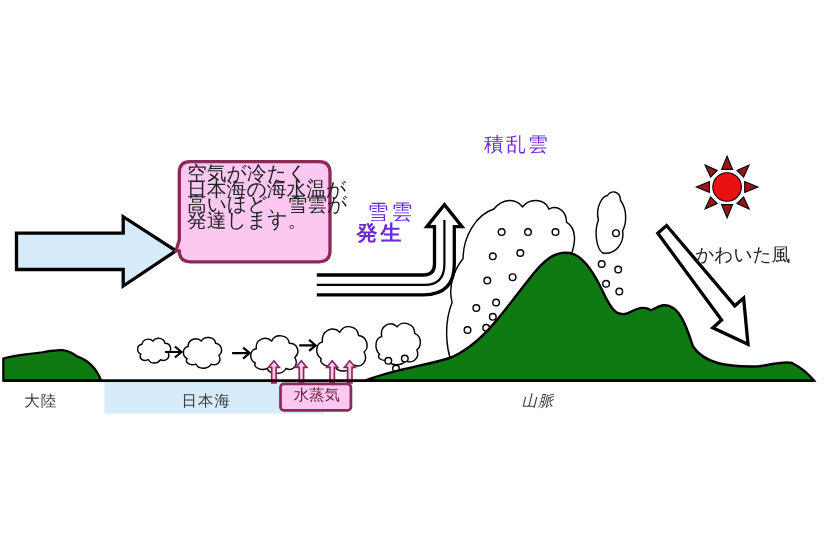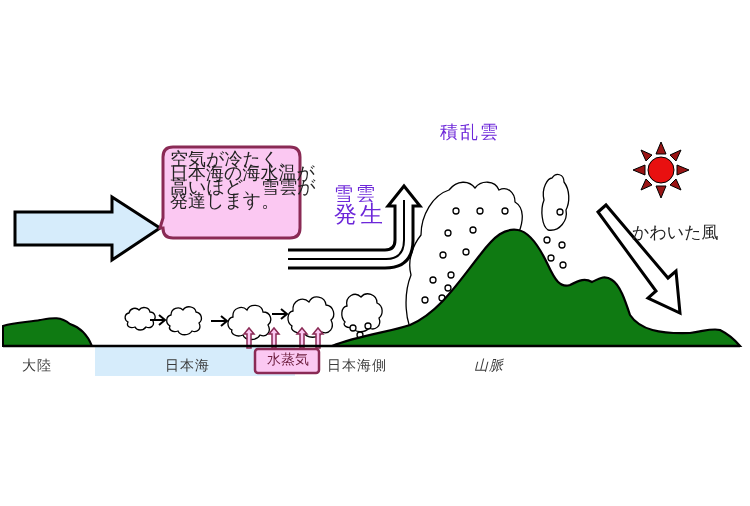--- a/index.html
+++ b/index.html
@@ -119,23 +119,22 @@
   
   <div class="bubble-text">
     <div>空気が冷たく、</div>
     <div>日本海の海水温が</div>
     <div>高いほど、雪雲が</div>
     <div>発達します。</div>
   </div>
 
   
   <div class="lbl" style="left:334px;top:172px;font-size:19px;letter-spacing:3px;margin-top:12px;">雪雲</div>
-  <div class="lbl" style="left:334px;top:203px;font-size:23px;letter-spacing:3px;">発生</div>
+  <div class="lbl" style="left:324px;top:203px;font-size:19px;letter-spacing:3px;font-weight:bold;">発生</div>
   <div class="lbl" style="left:440px;top:123px;font-size:18px;letter-spacing:2px;">積乱雲</div>
   <div class="lbl" style="left:632px;top:224px;font-size:17px;color:#222;">かわいた風</div>
   <div class="vapor-lbl">水蒸気</div>
 
   
   <div class="lbl ground-lbl" style="left:22px;">大陸</div>
   <div class="lbl ground-lbl" style="left:165px;">日本海</div>
-  <div class="lbl ground-lbl" style="left:327px;">日本海側</div>
   <div class="lbl ground-lbl" style="left:474px;font-style:italic;">山脈</div>
 </div>
 
 </body></html>

